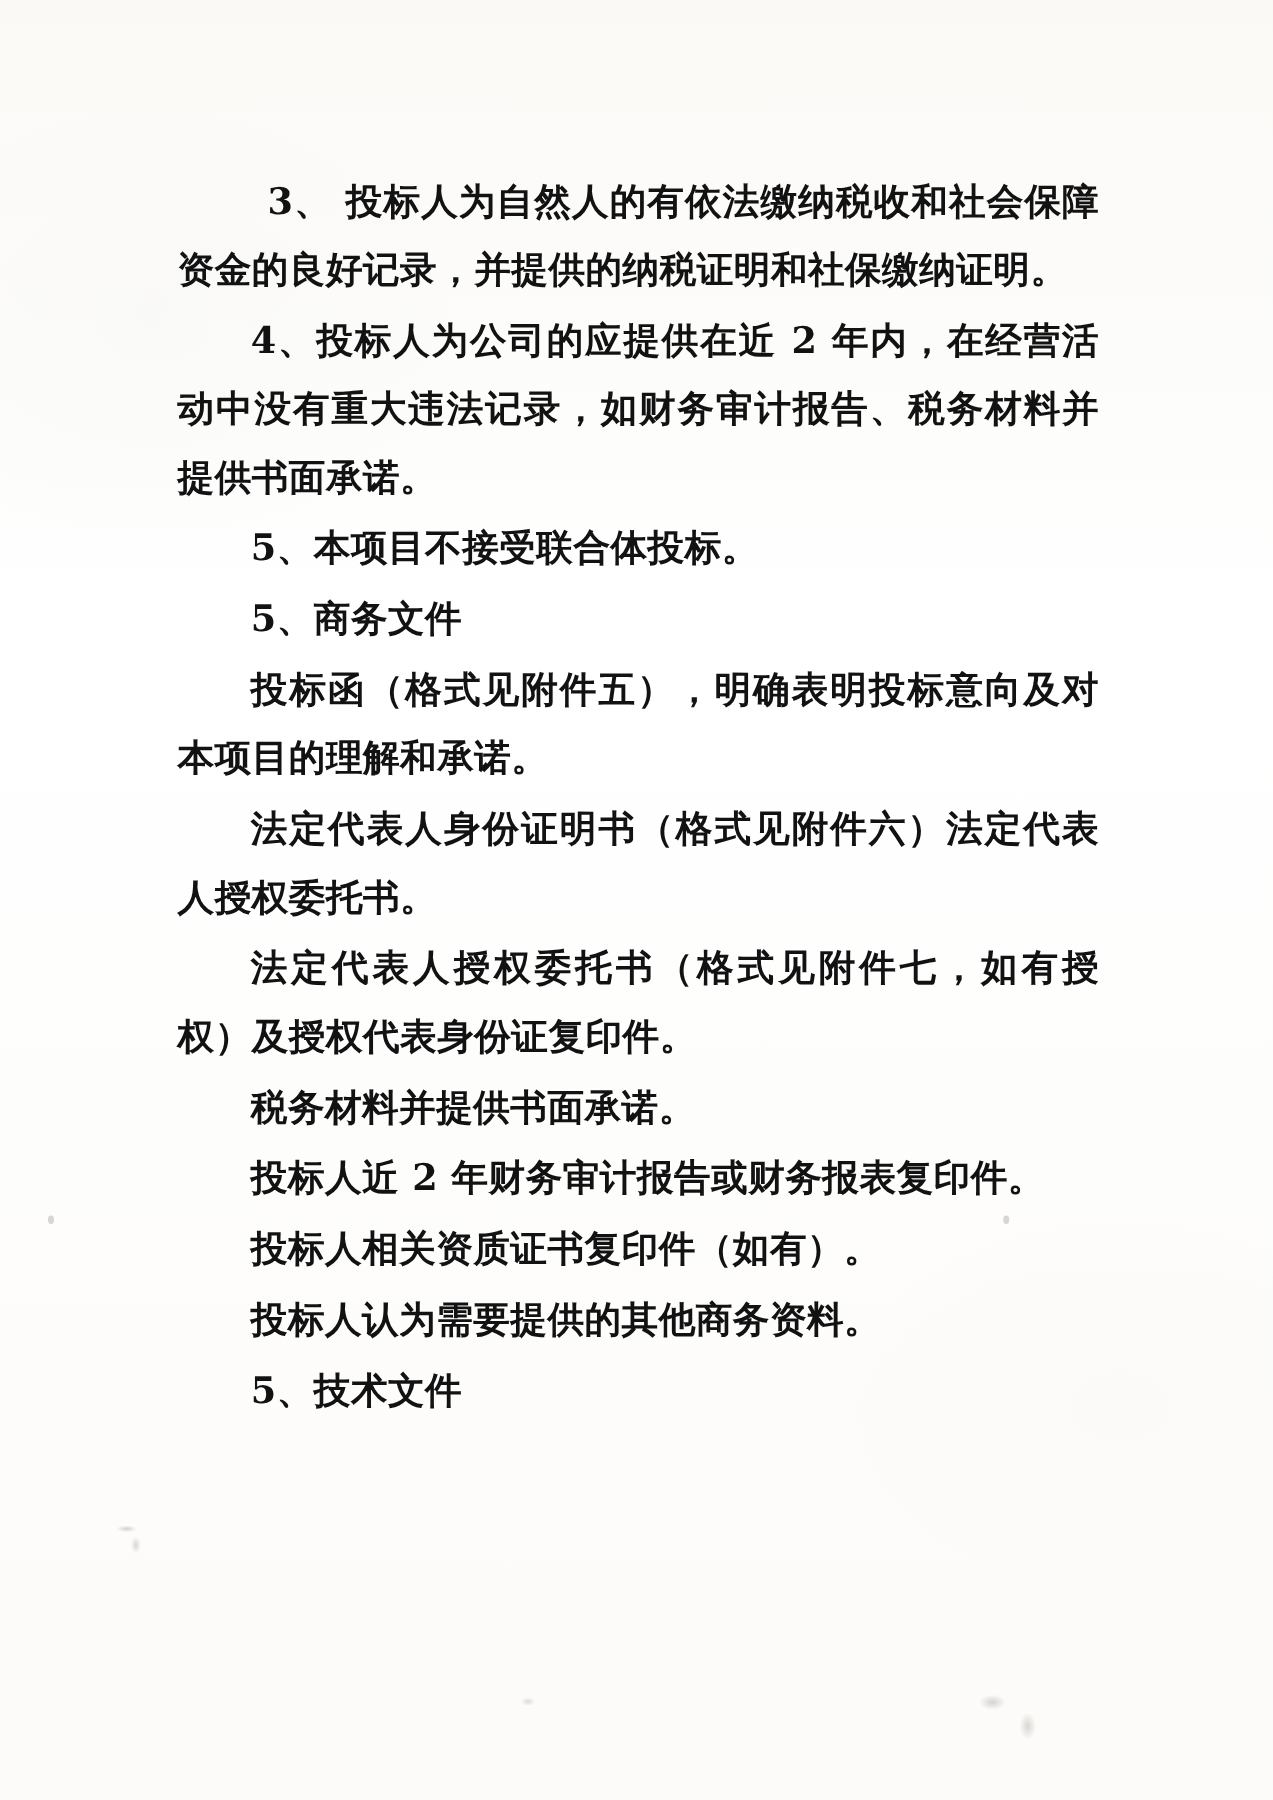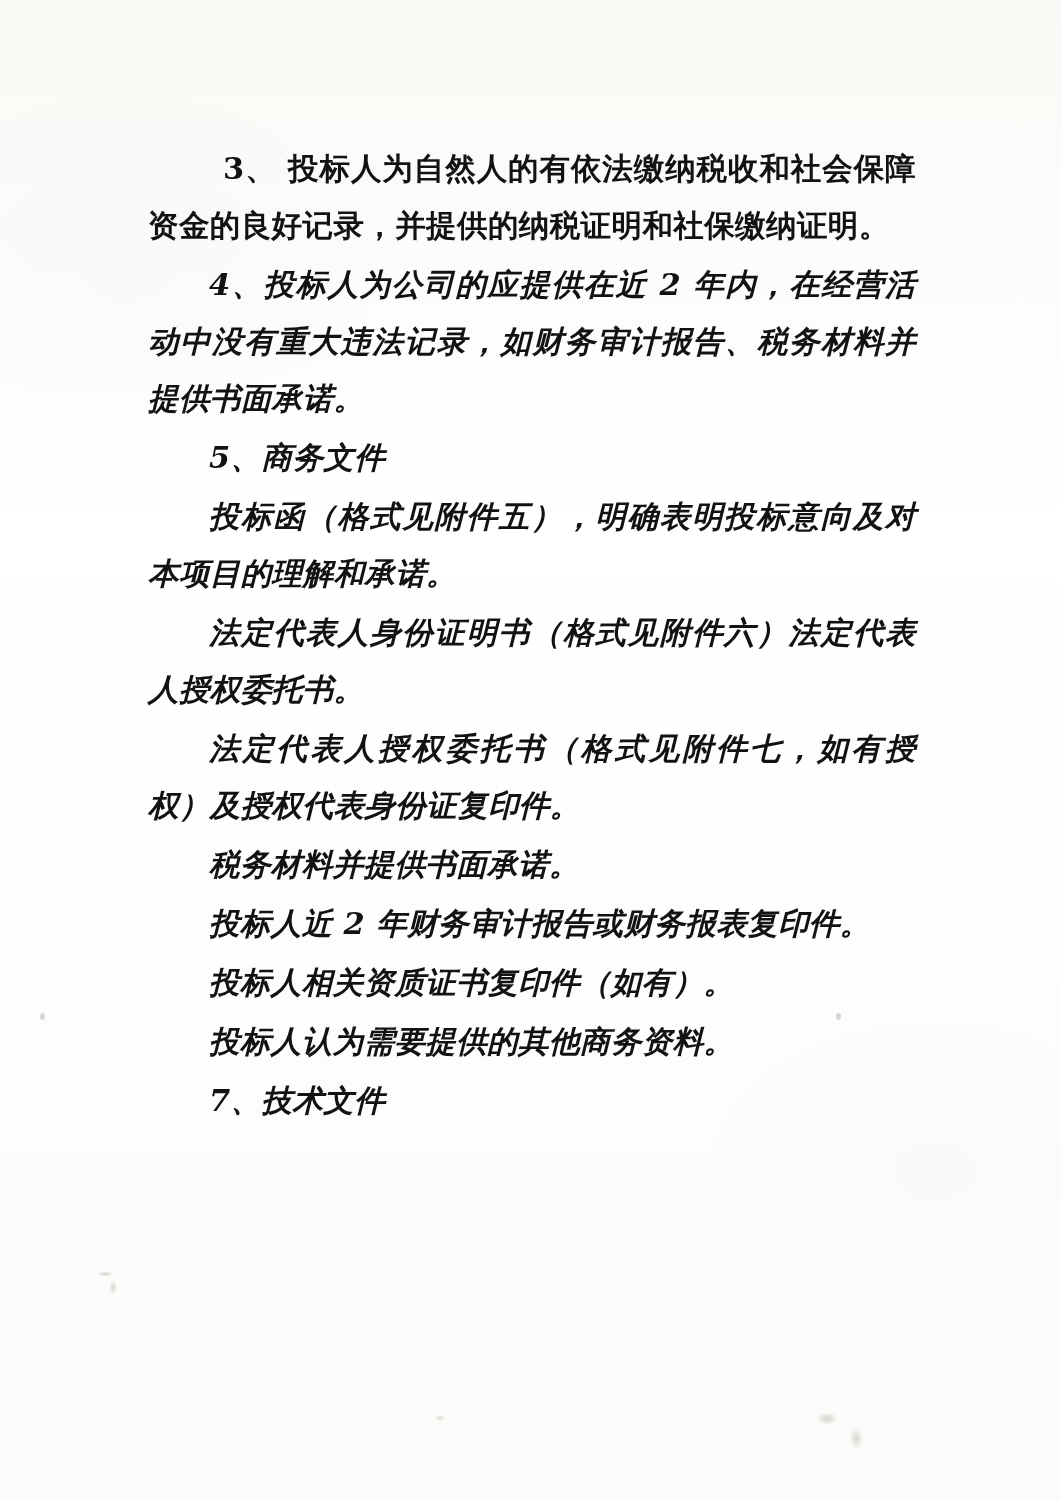--- a/index.html
+++ b/index.html
@@ -47,21 +47,20 @@
     font-size: 30.5px;
     line-height: 57px;
     letter-spacing: 0.4px;
     text-align: justify;
     text-justify: inter-ideograph;
     font-weight: 600;
     color: #121212;
   }
   p.indent {
     text-indent: 61px;
-    font-style: italic;
   }
   p.indent-wide {
     text-indent: 75px;
   }
   p.noindent {
     text-indent: 0;
   }
 </style>
 </head>
 <body>
@@ -75,23 +74,24 @@
       radial-gradient(ellipse 12px 4px at 40% 20%, #a9a49c, rgba(255,255,255,0) 70%),
       radial-gradient(ellipse 6px 10px at 70% 65%, #b4afa7, rgba(255,255,255,0) 70%);"></div>
   <div class="smudge" style="left:430px; top:1410px; width:20px; height:16px; background: radial-gradient(ellipse 8px 5px at 50% 50%, #bdb8b1, rgba(255,255,255,0) 72%);"></div>
   <div class="smudge" style="left:806px; top:1400px; width:70px; height:62px; background:
       radial-gradient(ellipse 16px 9px at 30% 30%, #b0aba3, rgba(255,255,255,0) 70%),
       radial-gradient(ellipse 10px 16px at 72% 62%, #b6b1a9, rgba(255,255,255,0) 70%);"></div>
 
   <div class="content">
     <p class="indent-wide">3、 投标人为自然人的有依法缴纳税收和社会保障资金的良好记录，并提供的纳税证明和社保缴纳证明。</p>
     <p class="indent">4、投标人为公司的应提供在近 2 年内，在经营活动中没有重大违法记录，如财务审计报告、税务材料并提供书面承诺。</p>
+    <p class="indent">5、本项目不接受联合体投标。</p>
     <p class="indent">5、商务文件</p>
     <p class="indent">投标函（格式见附件五），明确表明投标意向及对本项目的理解和承诺。</p>
     <p class="indent">法定代表人身份证明书（格式见附件六）法定代表人授权委托书。</p>
     <p class="indent">法定代表人授权委托书（格式见附件七，如有授权）及授权代表身份证复印件。</p>
     <p class="indent">税务材料并提供书面承诺。</p>
     <p class="indent">投标人近 2 年财务审计报告或财务报表复印件。</p>
     <p class="indent">投标人相关资质证书复印件（如有）。</p>
     <p class="indent">投标人认为需要提供的其他商务资料。</p>
-    <p class="indent">7、技术文件</p>
+    <p class="indent">5、技术文件</p>
   </div>
 </div>
 
 </body></html>

